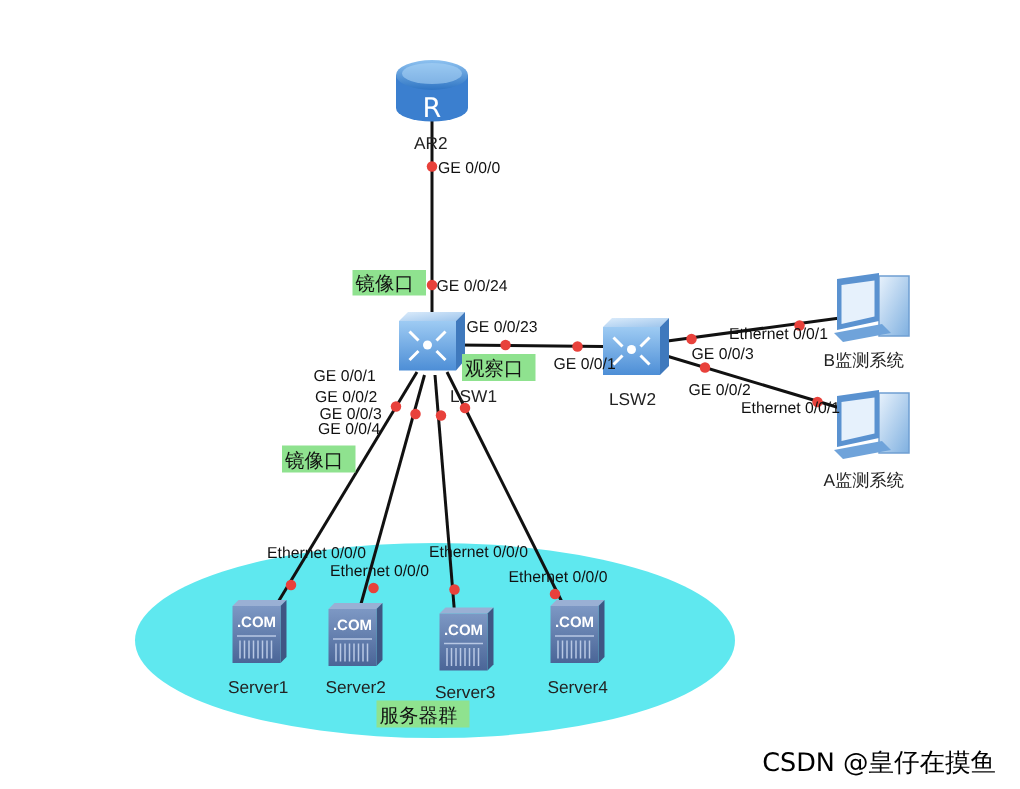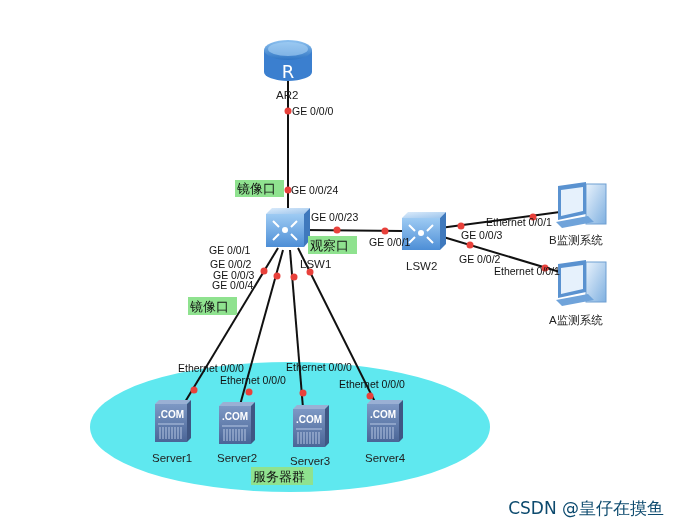--- a/index.html
+++ b/index.html
@@ -2,21 +2,21 @@
 <html><head>
 <meta charset="utf-8">
 <style>
   html, body { margin: 0; padding: 0; background: #ffffff; }
   body { width: 680px; height: 526px; position: relative; overflow: hidden;
          font-family: "Liberation Sans", "DejaVu Sans", sans-serif; }
   #canvas { position: absolute; left: 0; top: 0; }
   .lbl { font-family: "Liberation Sans", "DejaVu Sans", sans-serif; font-size: 10.5px; fill: #111; }
   .dev { font-family: "Liberation Sans", "DejaVu Sans", sans-serif; font-size: 11.5px; fill: #222; }
   .tag-text { font-family: "DejaVu Sans", sans-serif; font-size: 13px; fill: #111; }
-  .wm { position: absolute; right: 16px; bottom: 6px; font-size: 17px; color: #0c4a6e;
+  .wm { position: absolute; right: 16px; bottom: 6px; font-size: 17px; color: #000000;
         font-family: "DejaVu Sans", sans-serif; }
 </style>
 </head>
 <body>
 
 <svg id="canvas" width="680" height="526" viewBox="0 0 680 526">
   <defs>
     <linearGradient id="gRouter" x1="0" y1="0" x2="0" y2="1">
       <stop offset="0" stop-color="#8ec2f0"></stop>
         <stop offset="1" stop-color="#2f75c4"></stop>

